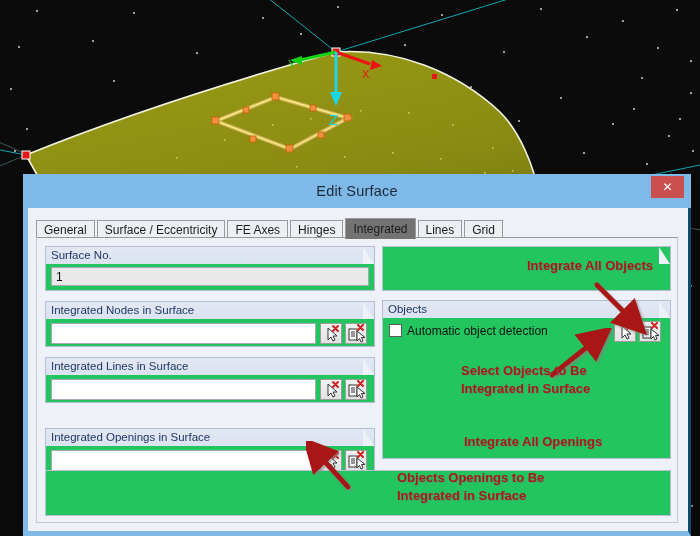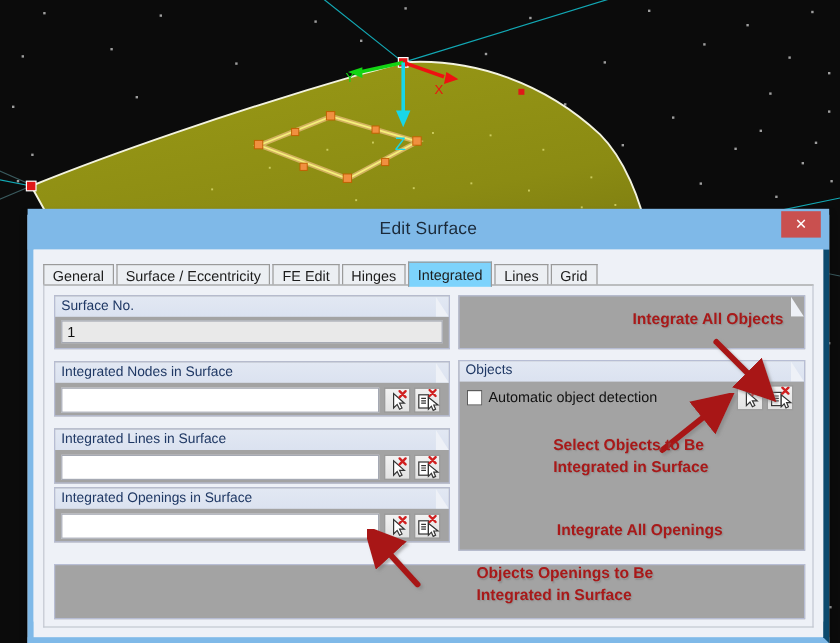--- a/index.html
+++ b/index.html
@@ -25,21 +25,21 @@
   }
   #viewport svg { display: block; }
 
   
   #dialog {
     position: absolute;
     left: 23px; top: 179px;
     width: 668px; height: 357px;
     background: #eef1f7;
     border-left: 5px solid #7fb9e8;
-    border-right: 5px solid #0c4a6e;
+    border-right: 3px solid #0c4a6e;
     border-bottom: 5px solid #7fb9e8;
     box-shadow: 0 0 6px rgba(0,0,0,0.55);
   }
   #titlebar {
     position: absolute; left: -5px; top: -5px;
     width: 668px; height: 34px;
     background: #7fb9e8;
     display: flex; align-items: center; justify-content: center;
   }
   #titlebar .ttl {
@@ -80,39 +80,39 @@
     border: 1px solid #9a9a9a;
     border-bottom: none;
     color: #1c1c1c;
     display: flex; align-items: center;
     line-height: 1;
     cursor: default;
     white-space: nowrap;
   }
   .tab.sel {
     height: 21px;
-    background: #7dd3fc;
+    background: #737373;
     border-color: #9a9a9a;
     position: relative;
     z-index: 3;
     margin-bottom: -1px;
   }
   #tabpage {
     position: absolute;
     left: 8px; top: 29px;
     width: 642px; height: 286px;
     background: #eef1f7;
     border: 1px solid #c2c7d0;
     border-top: 1px solid #9a9a9a;
   }
 
   
   .grp {
     position: absolute;
-    background: #a3a3a3;
+    background: #22c55e;
     border: 1px solid #b7bdd4;
     padding-left: 20px;
   }
   .grp .cap {
     position: absolute;
     left: 0; top: 0; right: 0;
     height: 17px;
     background: linear-gradient(to bottom,#e2e8f3,#dbe2f0);
     color: #1f3864;
     font-size: 11.5px;
@@ -147,21 +147,21 @@
     width: 22px; height: 21px;
     background: linear-gradient(to bottom,#f2f2f2,#e2e2e2);
     border: 1px solid #9b9b9b;
     cursor: pointer;
   }
   .iconbtn svg { position:absolute; left:1px; top:0px; }
 
   
   .cbrow {
     position: absolute;
-    display: flex; align-items: center;
+    display: flex; align-items: flex-start;
     font-size: 12px; color: #111;
   }
   .cbbox {
     width: 13px; height: 13px;
     border: 1px solid #5c5c5c;
     background: #fff;
     margin-right: 5px;
     flex: none;
   }
 
@@ -363,21 +363,21 @@
     <div id="client">
 
       <div id="tabstrip">
         <div class="tab">
             <span>General</span>
           </div>
         <div class="tab">
             <span>Surface / Eccentricity</span>
           </div>
         <div class="tab">
-            <span>FE Edit</span>
+            <span>FE Axes</span>
           </div>
         <div class="tab">
             <span>Hinges</span>
           </div>
         <div class="tab sel">
             <span>Integrated</span>
           </div>
         <div class="tab">
             <span>Lines</span>
           </div>
@@ -431,21 +431,21 @@
               <rect x="2" y="5" width="8" height="11" fill="#fff" stroke="#333" stroke-width="1"></rect>
               <line x1="4" y1="8" x2="8" y2="8" stroke="#333" stroke-width="1"></line>
               <line x1="4" y1="10" x2="8" y2="10" stroke="#333" stroke-width="1"></line>
               <line x1="4" y1="12" x2="8" y2="12" stroke="#333" stroke-width="1"></line>
               <path d="M10 7 L10 17 L12.5 14.5 L14 18 L16 17 L14.5 13.5 L18 13.5 Z" fill="#fff" stroke="#333" stroke-width="1"></path>
               <path d="M11 1 L16 6 M16 1 L11 6" stroke="#d02020" stroke-width="2" stroke-linecap="round"></path>
             </svg>
           </div>
         </div>
 
-        <div class="grp" style="left:8px; top:168px; width:330px; height:46px;">
+        <div class="grp" style="left:8px; top:190px; width:330px; height:46px;">
           <div class="cap">Integrated Openings in Surface</div>
           <div class="capfold"></div>
           <div class="fld" style="left:5px; top:21px; width:265px; height:21px;"></div>
           <div class="iconbtn" style="left:274px; top:21px;">
             <svg width="20" height="19" viewBox="0 0 20 19">
               <path d="M6 4 L6 16 L9 13 L11 17 L13 16 L11 12 L15 12 Z" fill="#fff" stroke="#333" stroke-width="1"></path>
               <path d="M11 2 L16 7 M16 2 L11 7" stroke="#d02020" stroke-width="2" stroke-linecap="round"></path>
             </svg>
           </div>
           <div class="iconbtn" style="left:299px; top:21px;">

